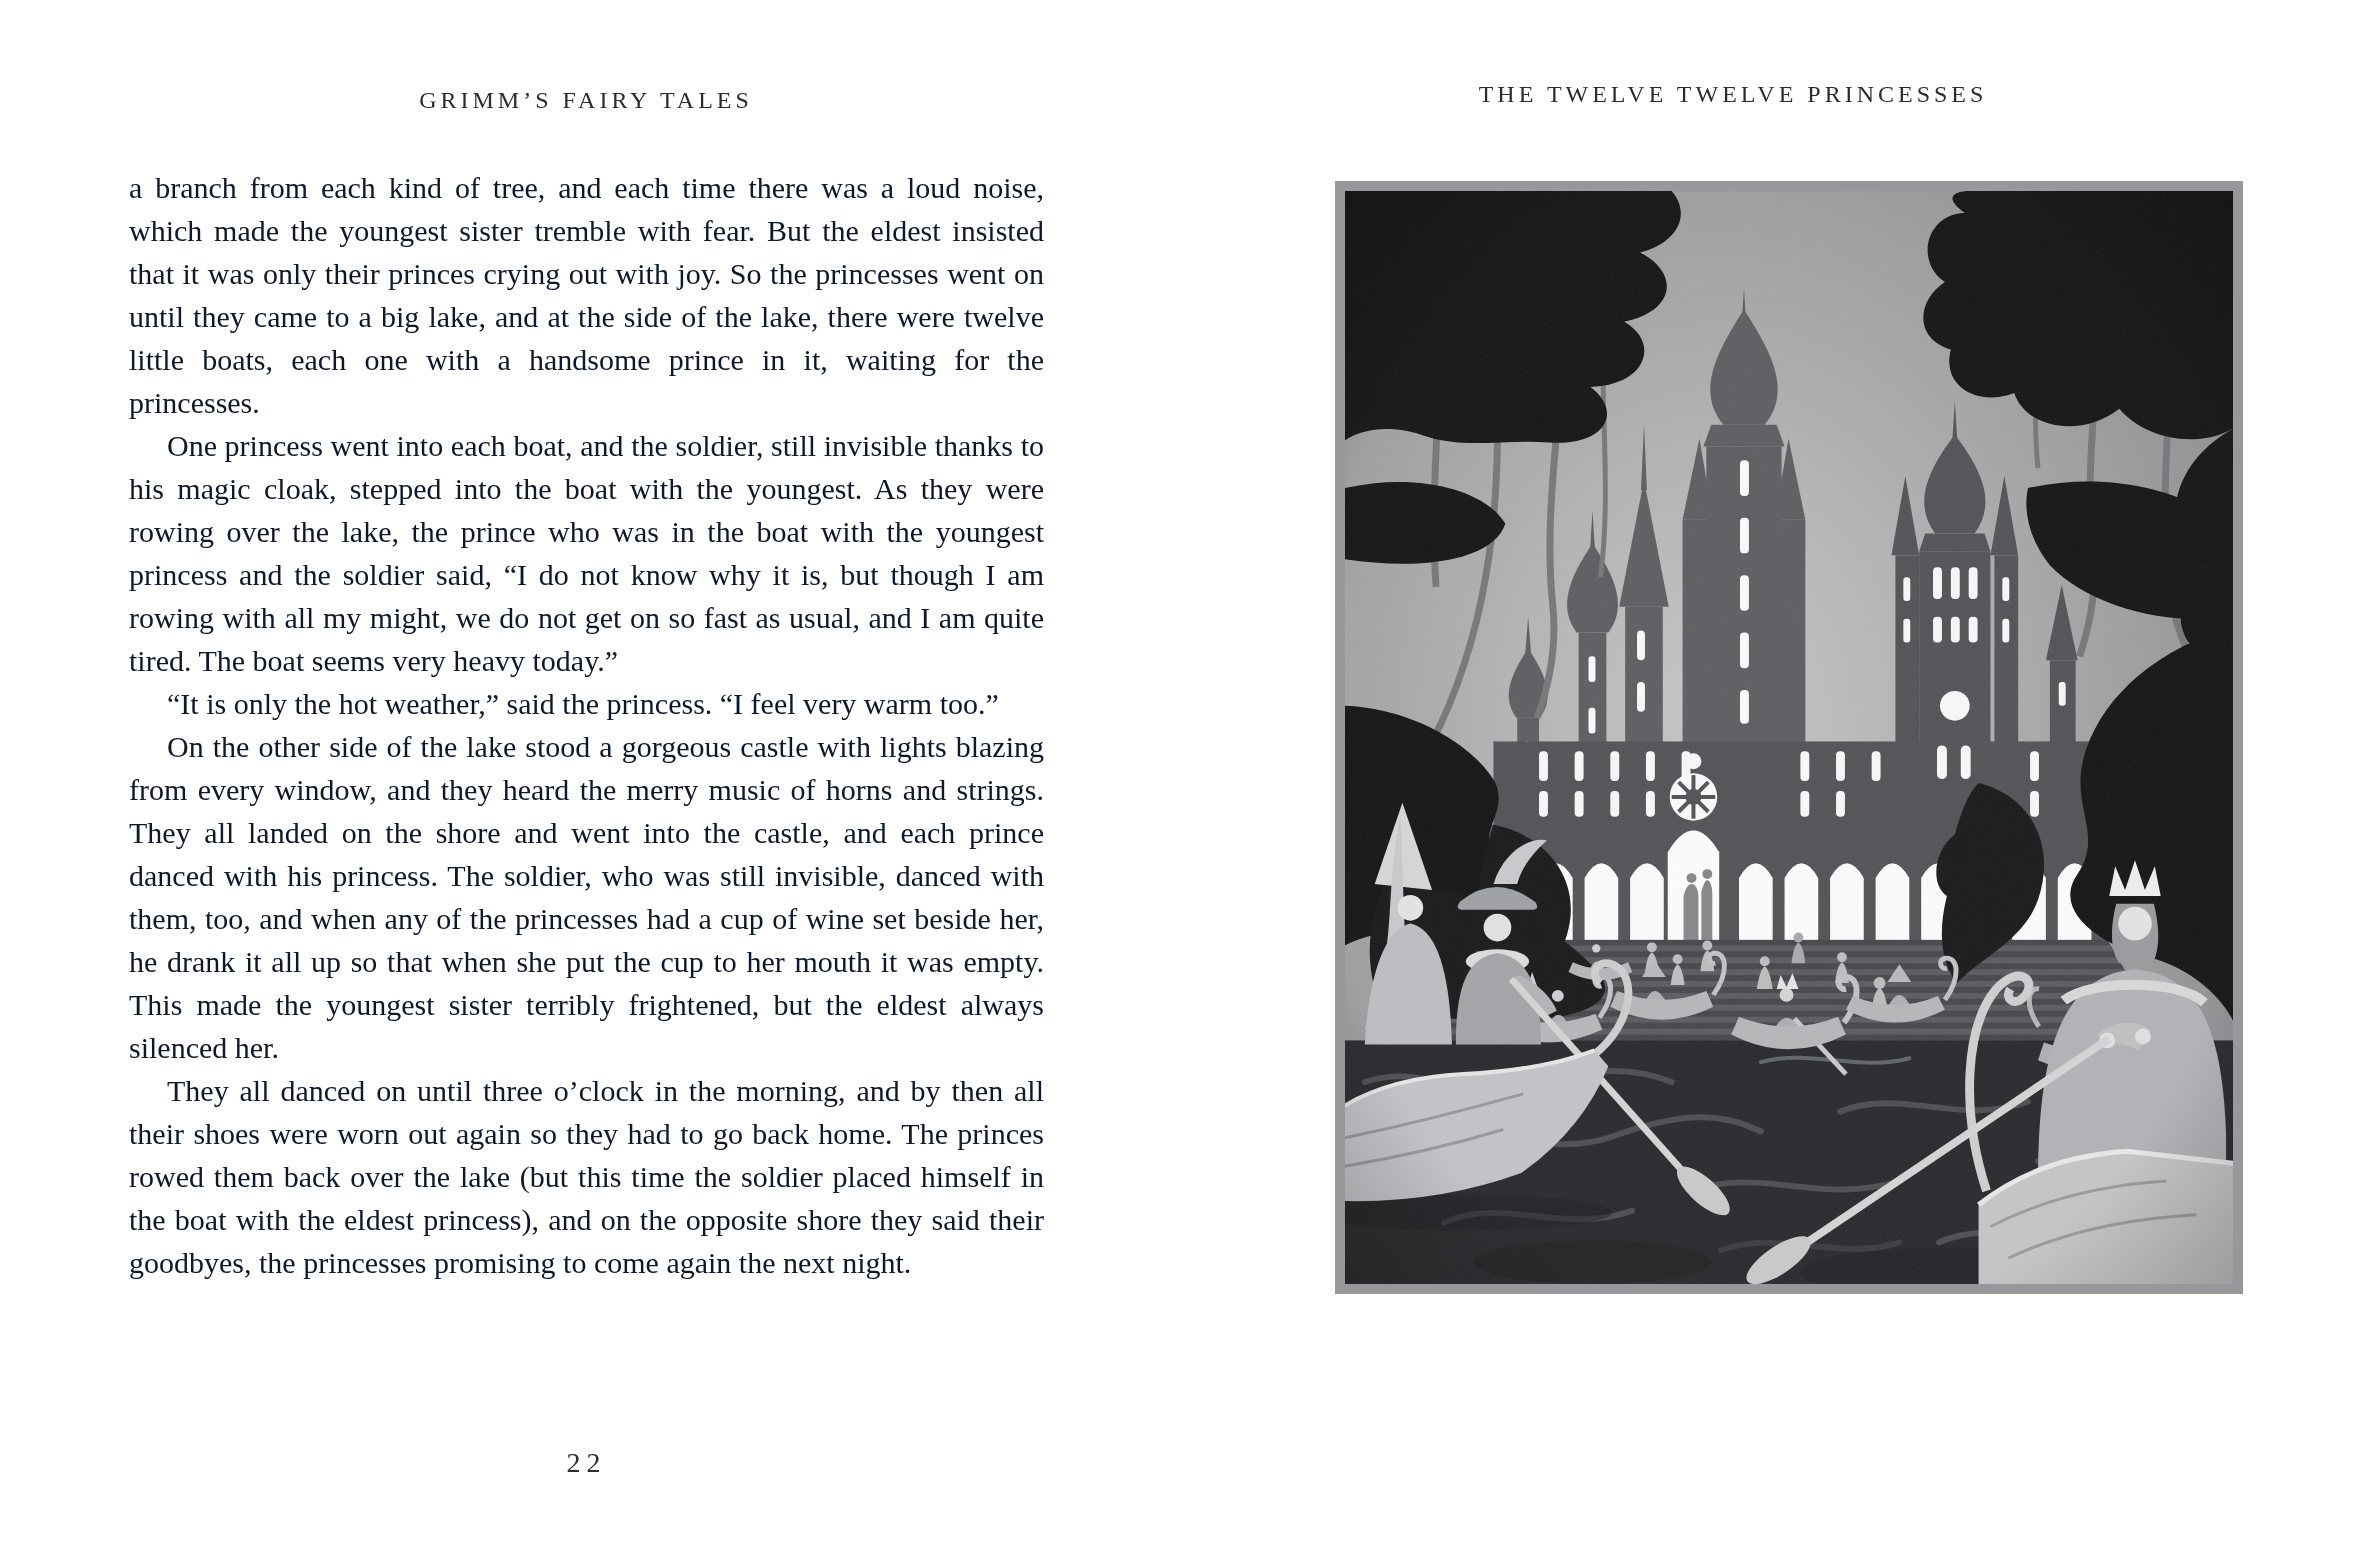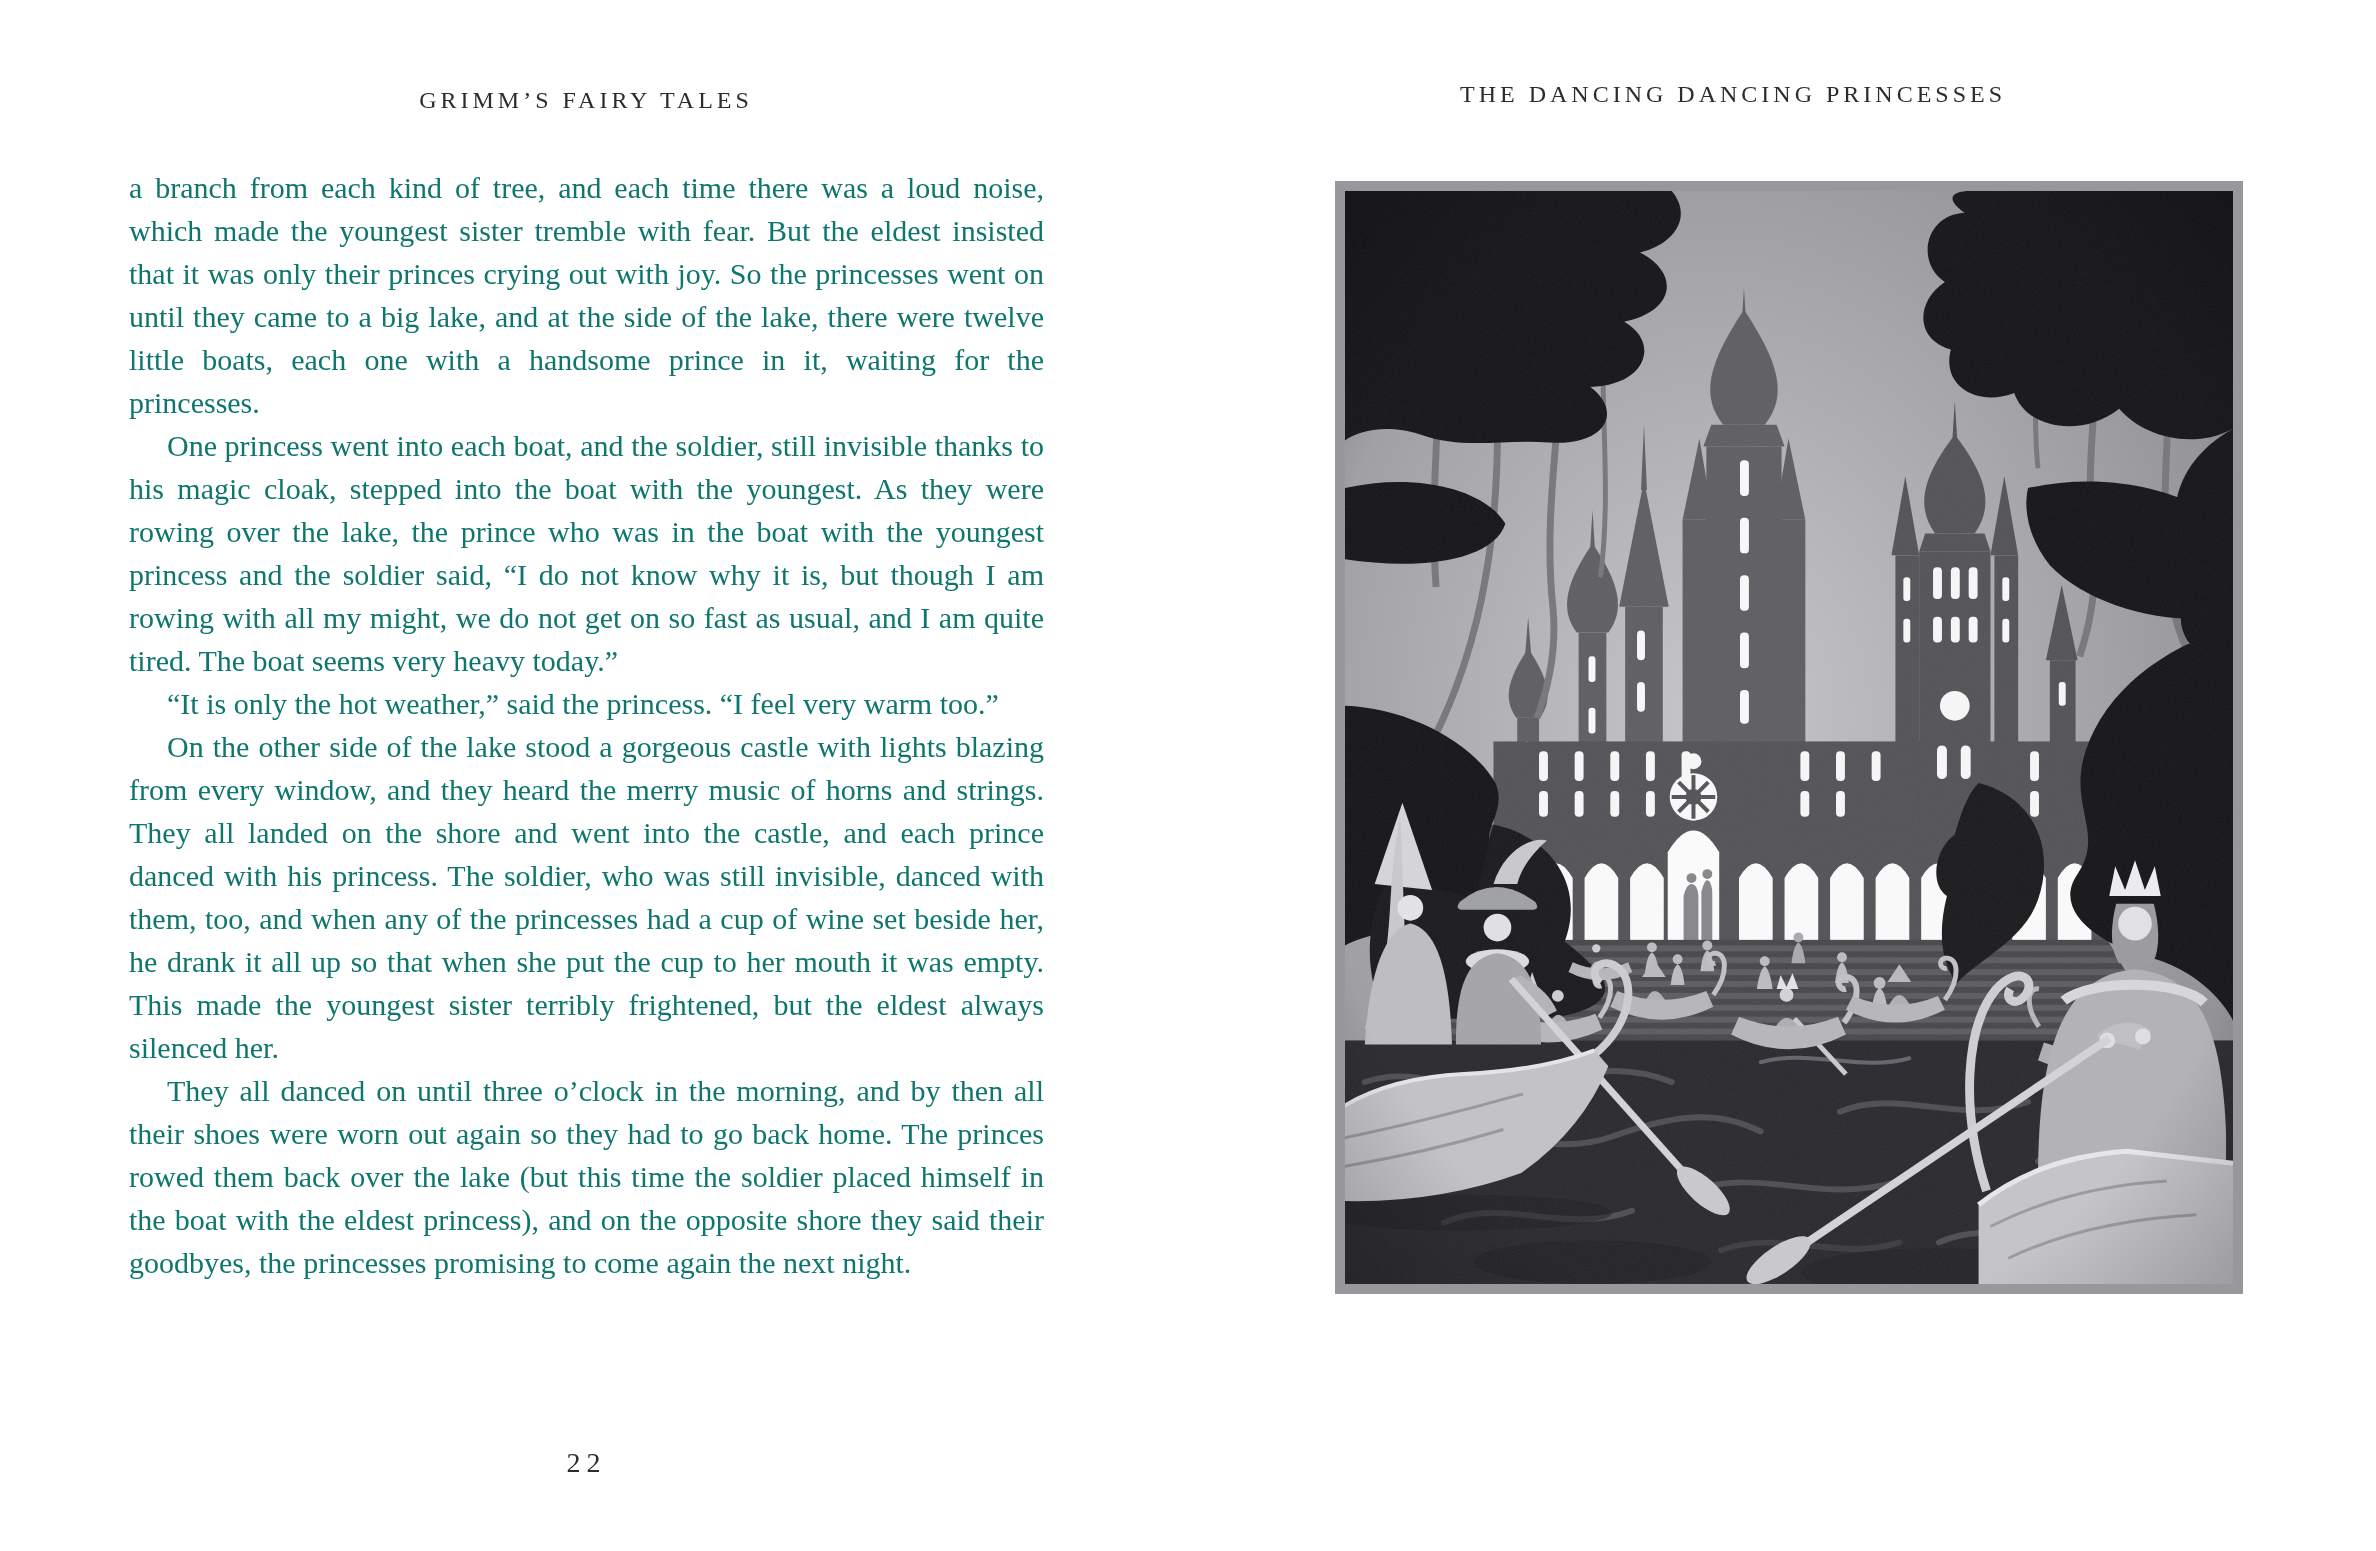--- a/index.html
+++ b/index.html
@@ -7,42 +7,42 @@
     width:2376px;height:1551px;position:relative;background:#ffffff;
     font-family:"Liberation Serif","DejaVu Serif",serif;color:#1b1b1b;
     overflow:hidden;
   }
   .running-header{
     position:absolute;top:81px;transform:translateX(-50%);
     font-size:24px;letter-spacing:4px;color:#2c2c2c;white-space:nowrap;
   }
   .text-block{
     position:absolute;left:129px;top:166px;width:915px;
-    font-size:30px;line-height:43px;text-align:justify;color:#0f766e;
+    font-size:30px;line-height:43px;text-align:justify;color:#0f172a;
   }
   .text-block p{margin:0;text-indent:38px;}
   .text-block p.first{text-indent:0;}
   .page-number{
     position:absolute;left:129px;top:1447px;width:915px;text-align:center;
     font-size:28px;letter-spacing:6px;color:#2c2c2c;
   }
   figure.illustration-frame{
     position:absolute;left:1335px;top:181px;margin:0;
     width:888px;height:1093px;border:10px solid #98989c;background:#8f8f92;
   }
   figure.illustration-frame svg{display:block;width:888px;height:1093px;}
 </style>
 </head>
 <body>
 
 <div class="spread">
 
   <div class="running-header" style="left:586px;margin-top:6px;">GRIMM’S FAIRY TALES</div>
 
-  <div class="running-header" style="left:1733px;">THE DANCING DANCING PRINCESSES</div>
+  <div class="running-header" style="left:1733px;">THE TWELVE TWELVE PRINCESSES</div>
 
   <div class="text-block" id="paragraphs-container">
       <p class="first">a branch from each kind of tree, and each time there was a loud noise, which made the youngest sister tremble with fear. But the eldest insisted that it was only their princes crying out with joy. So the princesses went on until they came to a big lake, and at the side of the lake, there were twelve little boats, each one with a handsome prince in it, waiting for the princesses.</p>
       <p>One princess went into each boat, and the soldier, still invisible thanks to his magic cloak, stepped into the boat with the youngest. As they were rowing over the lake, the prince who was in the boat with the youngest princess and the soldier said, “I do not know why it is, but though I am rowing with all my might, we do not get on so fast as usual, and I am quite tired. The boat seems very heavy today.”</p>
       <p>“It is only the hot weather,” said the princess. “I feel very warm too.”</p>
       <p>On the other side of the lake stood a gorgeous castle with lights blazing from every window, and they heard the merry music of horns and strings. They all landed on the shore and went into the castle, and each prince danced with his princess. The soldier, who was still invisible, danced with them, too, and when any of the princesses had a cup of wine set beside her, he drank it all up so that when she put the cup to her mouth it was empty. This made the youngest sister terribly frightened, but the eldest always silenced her.</p>
       <p>They all danced on until three o’clock in the morning, and by then all their shoes were worn out again so they had to go back home. The princes rowed them back over the lake (but this time the soldier placed himself in the boat with the eldest princess), and on the opposite shore they said their goodbyes, the princesses promising to come again the next night.</p>
     </div>
 
   <div class="page-number">22</div>

